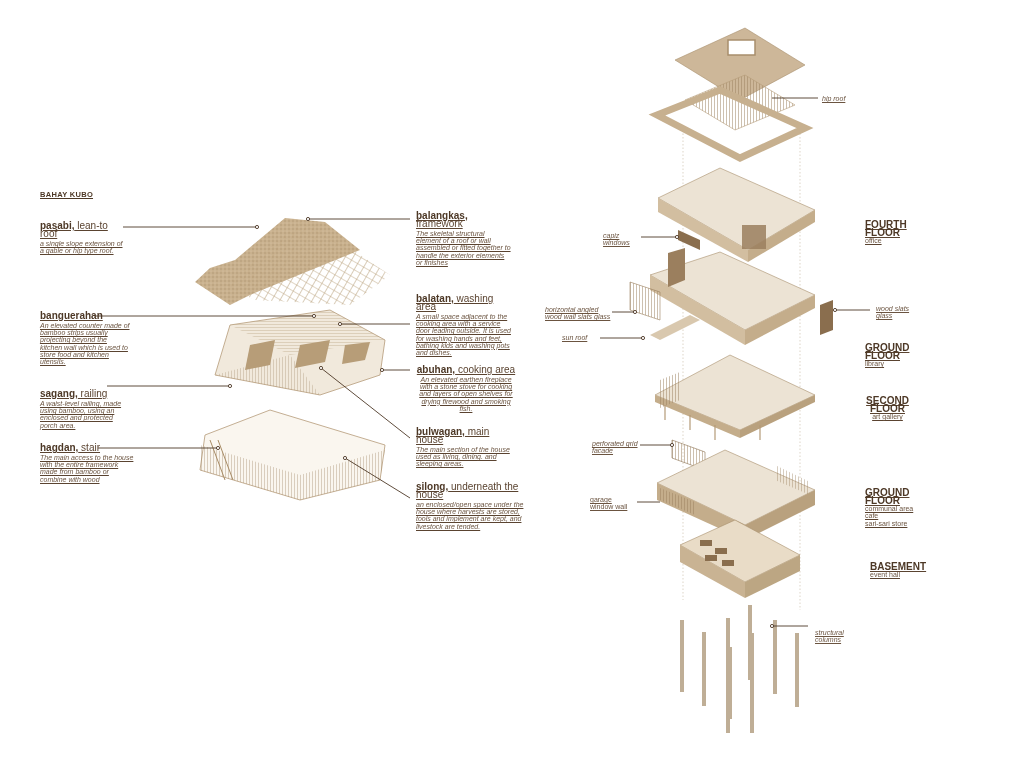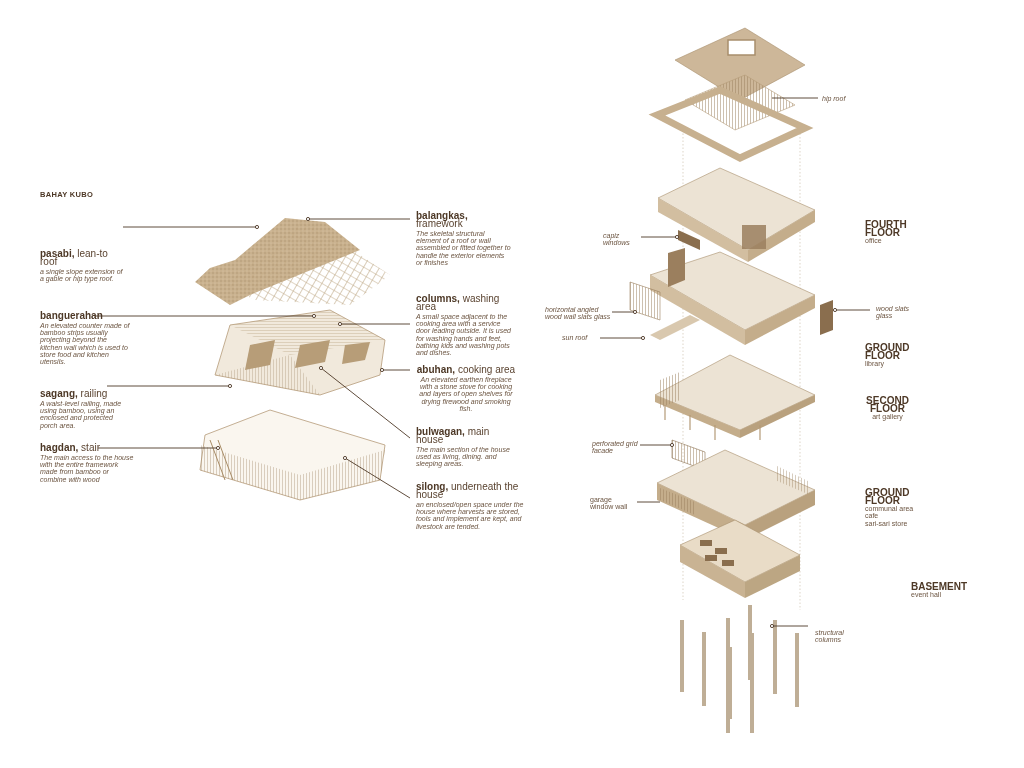--- a/index.html
+++ b/index.html
@@ -1,17 +1,17 @@
 <!DOCTYPE html>
 <html><head>
 <meta charset="utf-8">
 <style>
   html,body{margin:0;padding:0;background:#ffffff;}
   body{width:1024px;height:768px;position:relative;overflow:hidden;font-family:"Liberation Sans","DejaVu Sans",sans-serif;color:#5a4330;}
-  .abs{position:absolute;}
+  .abs{position:absolute;text-decoration:underline;}
   .title{font-size:7.5px;font-weight:bold;letter-spacing:0.3px;color:#4d3826;}
   .term{font-size:10px;line-height:8px;color:#5a4330;}
   .term b{font-weight:bold;color:#4d3826;}
   .desc{font-size:7px;line-height:7.2px;font-style:italic;color:#6b5440;margin-top:2px;}
   .floor-name{font-size:10px;font-weight:bold;line-height:8px;color:#4d3826;}
   .floor-use{font-size:7px;line-height:7.4px;color:#6b5440;}
   .callout{font-size:7px;line-height:7.4px;font-style:italic;color:#6b5440;}
   svg{position:absolute;left:0;top:0;}
   .line{stroke:#4d3826;stroke-width:0.9;fill:none;}
   .dot{fill:#fff;stroke:#4d3826;stroke-width:0.9;}
@@ -158,21 +158,21 @@
     <line class="line" x1="640" y1="445" x2="672" y2="445"></line>
       <circle class="dot" cx="672" cy="445" r="1.6"></circle>
     <line class="line" x1="637" y1="502" x2="660" y2="502"></line>
     <line class="line" x1="772" y1="626" x2="808" y2="626"></line>
       <circle class="dot" cx="772" cy="626" r="1.6"></circle>
   </g>
 </svg>
 
 <div class="abs title" style="left:40px;top:190px;">BAHAY KUBO</div>
 
-<div class="abs" style="left:40px;top:222px;width:85px;margin-top:28px;">
+<div class="abs" style="left:40px;top:222px;width:85px;">
   <div class="term"><b>pasabi,</b><span> lean-to roof</span></div>
   <div class="desc">a single slope extension of a gable or hip type roof.</div>
 </div>
 
 <div class="abs" style="left:40px;top:312px;width:90px;">
   <div class="term"><b>banguerahan</b><span></span></div>
   <div class="desc">An elevated counter made of bamboo strips usually projecting beyond the kitchen wall which is used to store food and kitchen utensils.</div>
 </div>
 
 <div class="abs" style="left:40px;top:382px;width:90px;margin-top:8px;">
@@ -184,21 +184,21 @@
   <div class="term"><b>hagdan,</b><span> stair</span></div>
   <div class="desc">The main access to the house with the entire framework made from bamboo or combine with wood</div>
 </div>
 
 <div class="abs" style="left:416px;top:212px;width:95px;">
   <div class="term"><b>balangkas,</b><span> framework</span></div>
   <div class="desc">The skeletal structural element of a roof or wall assembled or fitted together to handle the exterior elements or finishes</div>
 </div>
 
 <div class="abs" style="left:416px;top:295px;width:100px;">
-  <div class="term"><b>columns,</b><span> washing area</span></div>
+  <div class="term"><b>balatan,</b><span> washing area</span></div>
   <div class="desc">A small space adjacent to the cooking area with a service door leading outside. It is used for washing hands and feet, bathing kids and washing pots and dishes.</div>
 </div>
 
 <div class="abs" style="left:416px;top:366px;width:100px;text-align:center;">
   <div class="term"><b>abuhan,</b><span> cooking area</span></div>
   <div class="desc">An elevated earthen fireplace with a stone stove for cooking and layers of open shelves for drying firewood and smoking fish.</div>
 </div>
 
 <div class="abs" style="left:416px;top:428px;width:100px;">
   <div class="term"><b>bulwagan,</b><span> main house</span></div>
@@ -230,16 +230,16 @@
 <div class="abs" style="left:865px;top:397px;width:45px;text-align:center;">
   <div class="floor-name">SECOND FLOOR</div>
   <div class="floor-use">art gallery</div>
 </div>
 <div class="abs" style="left:865px;top:489px;width:60px;">
   <div class="floor-name">GROUND FLOOR</div>
   <div class="floor-use">communal area</div>
   <div class="floor-use">cafe</div>
   <div class="floor-use">sari-sari store</div>
 </div>
-<div class="abs" style="left:911px;top:563px;width:60px;margin-top:20px;">
+<div class="abs" style="left:870px;top:563px;width:60px;">
   <div class="floor-name">BASEMENT</div>
   <div class="floor-use">event hall</div>
 </div>
 
 </body></html>

